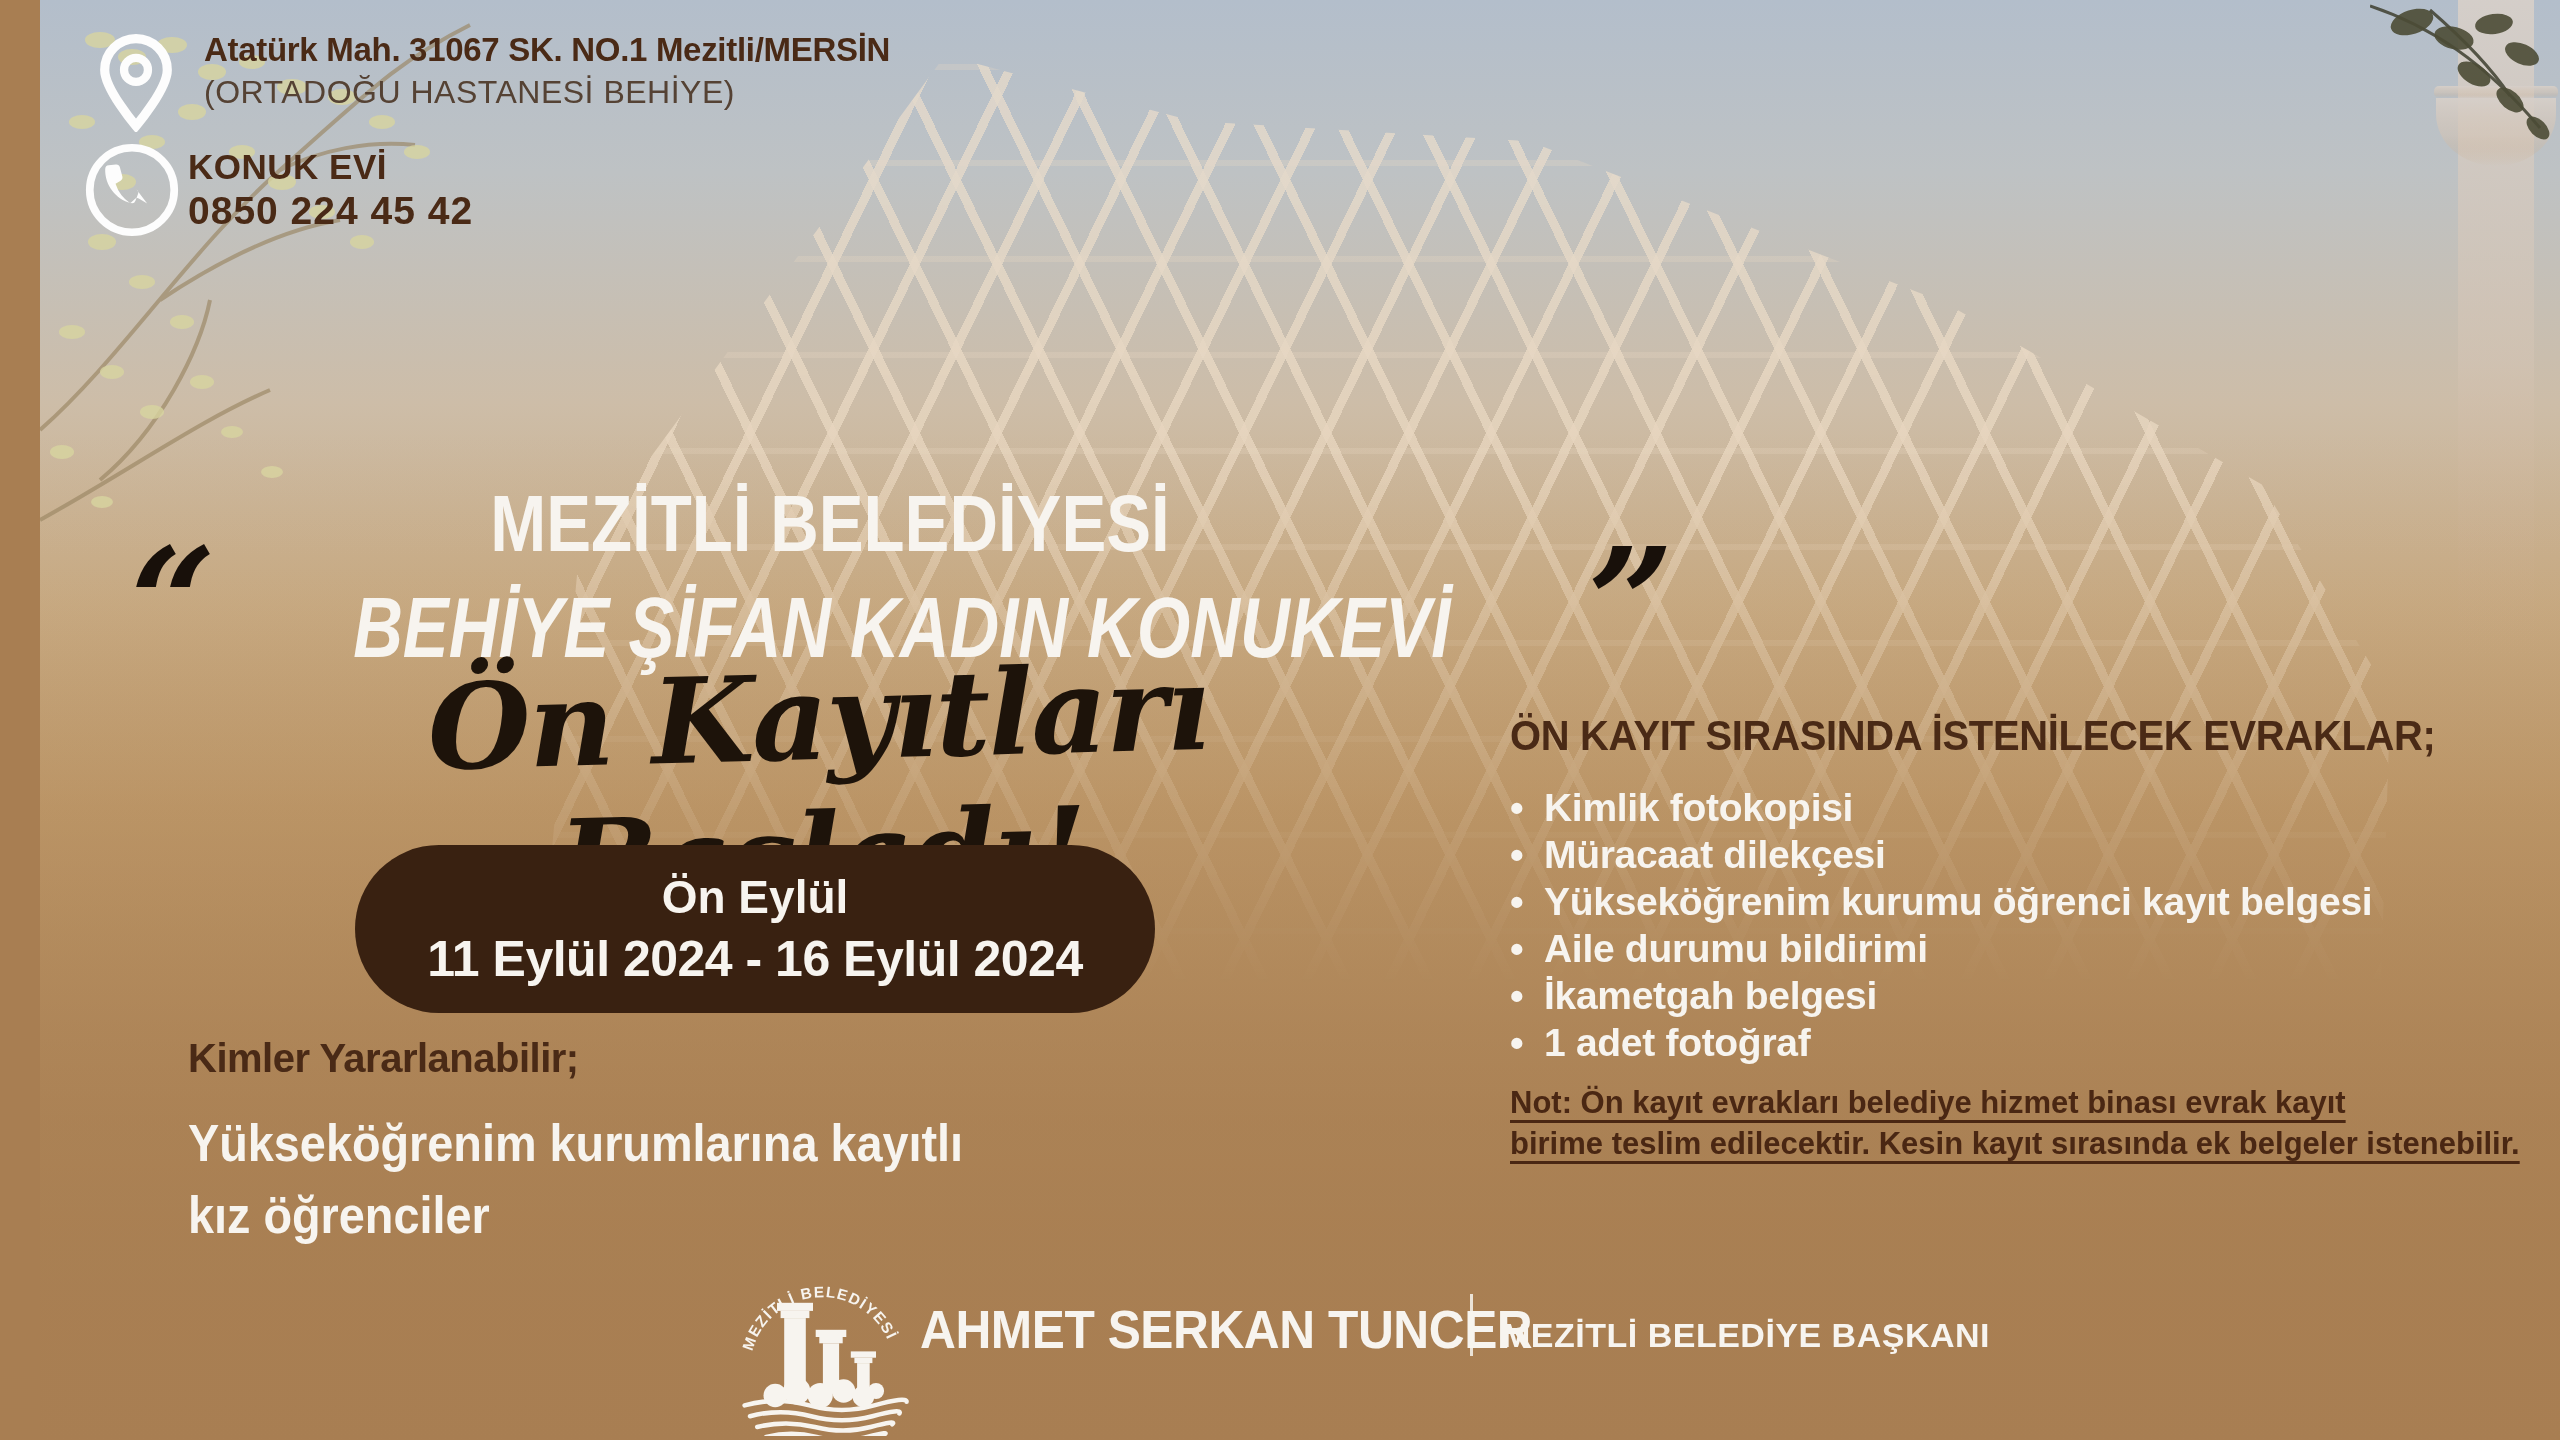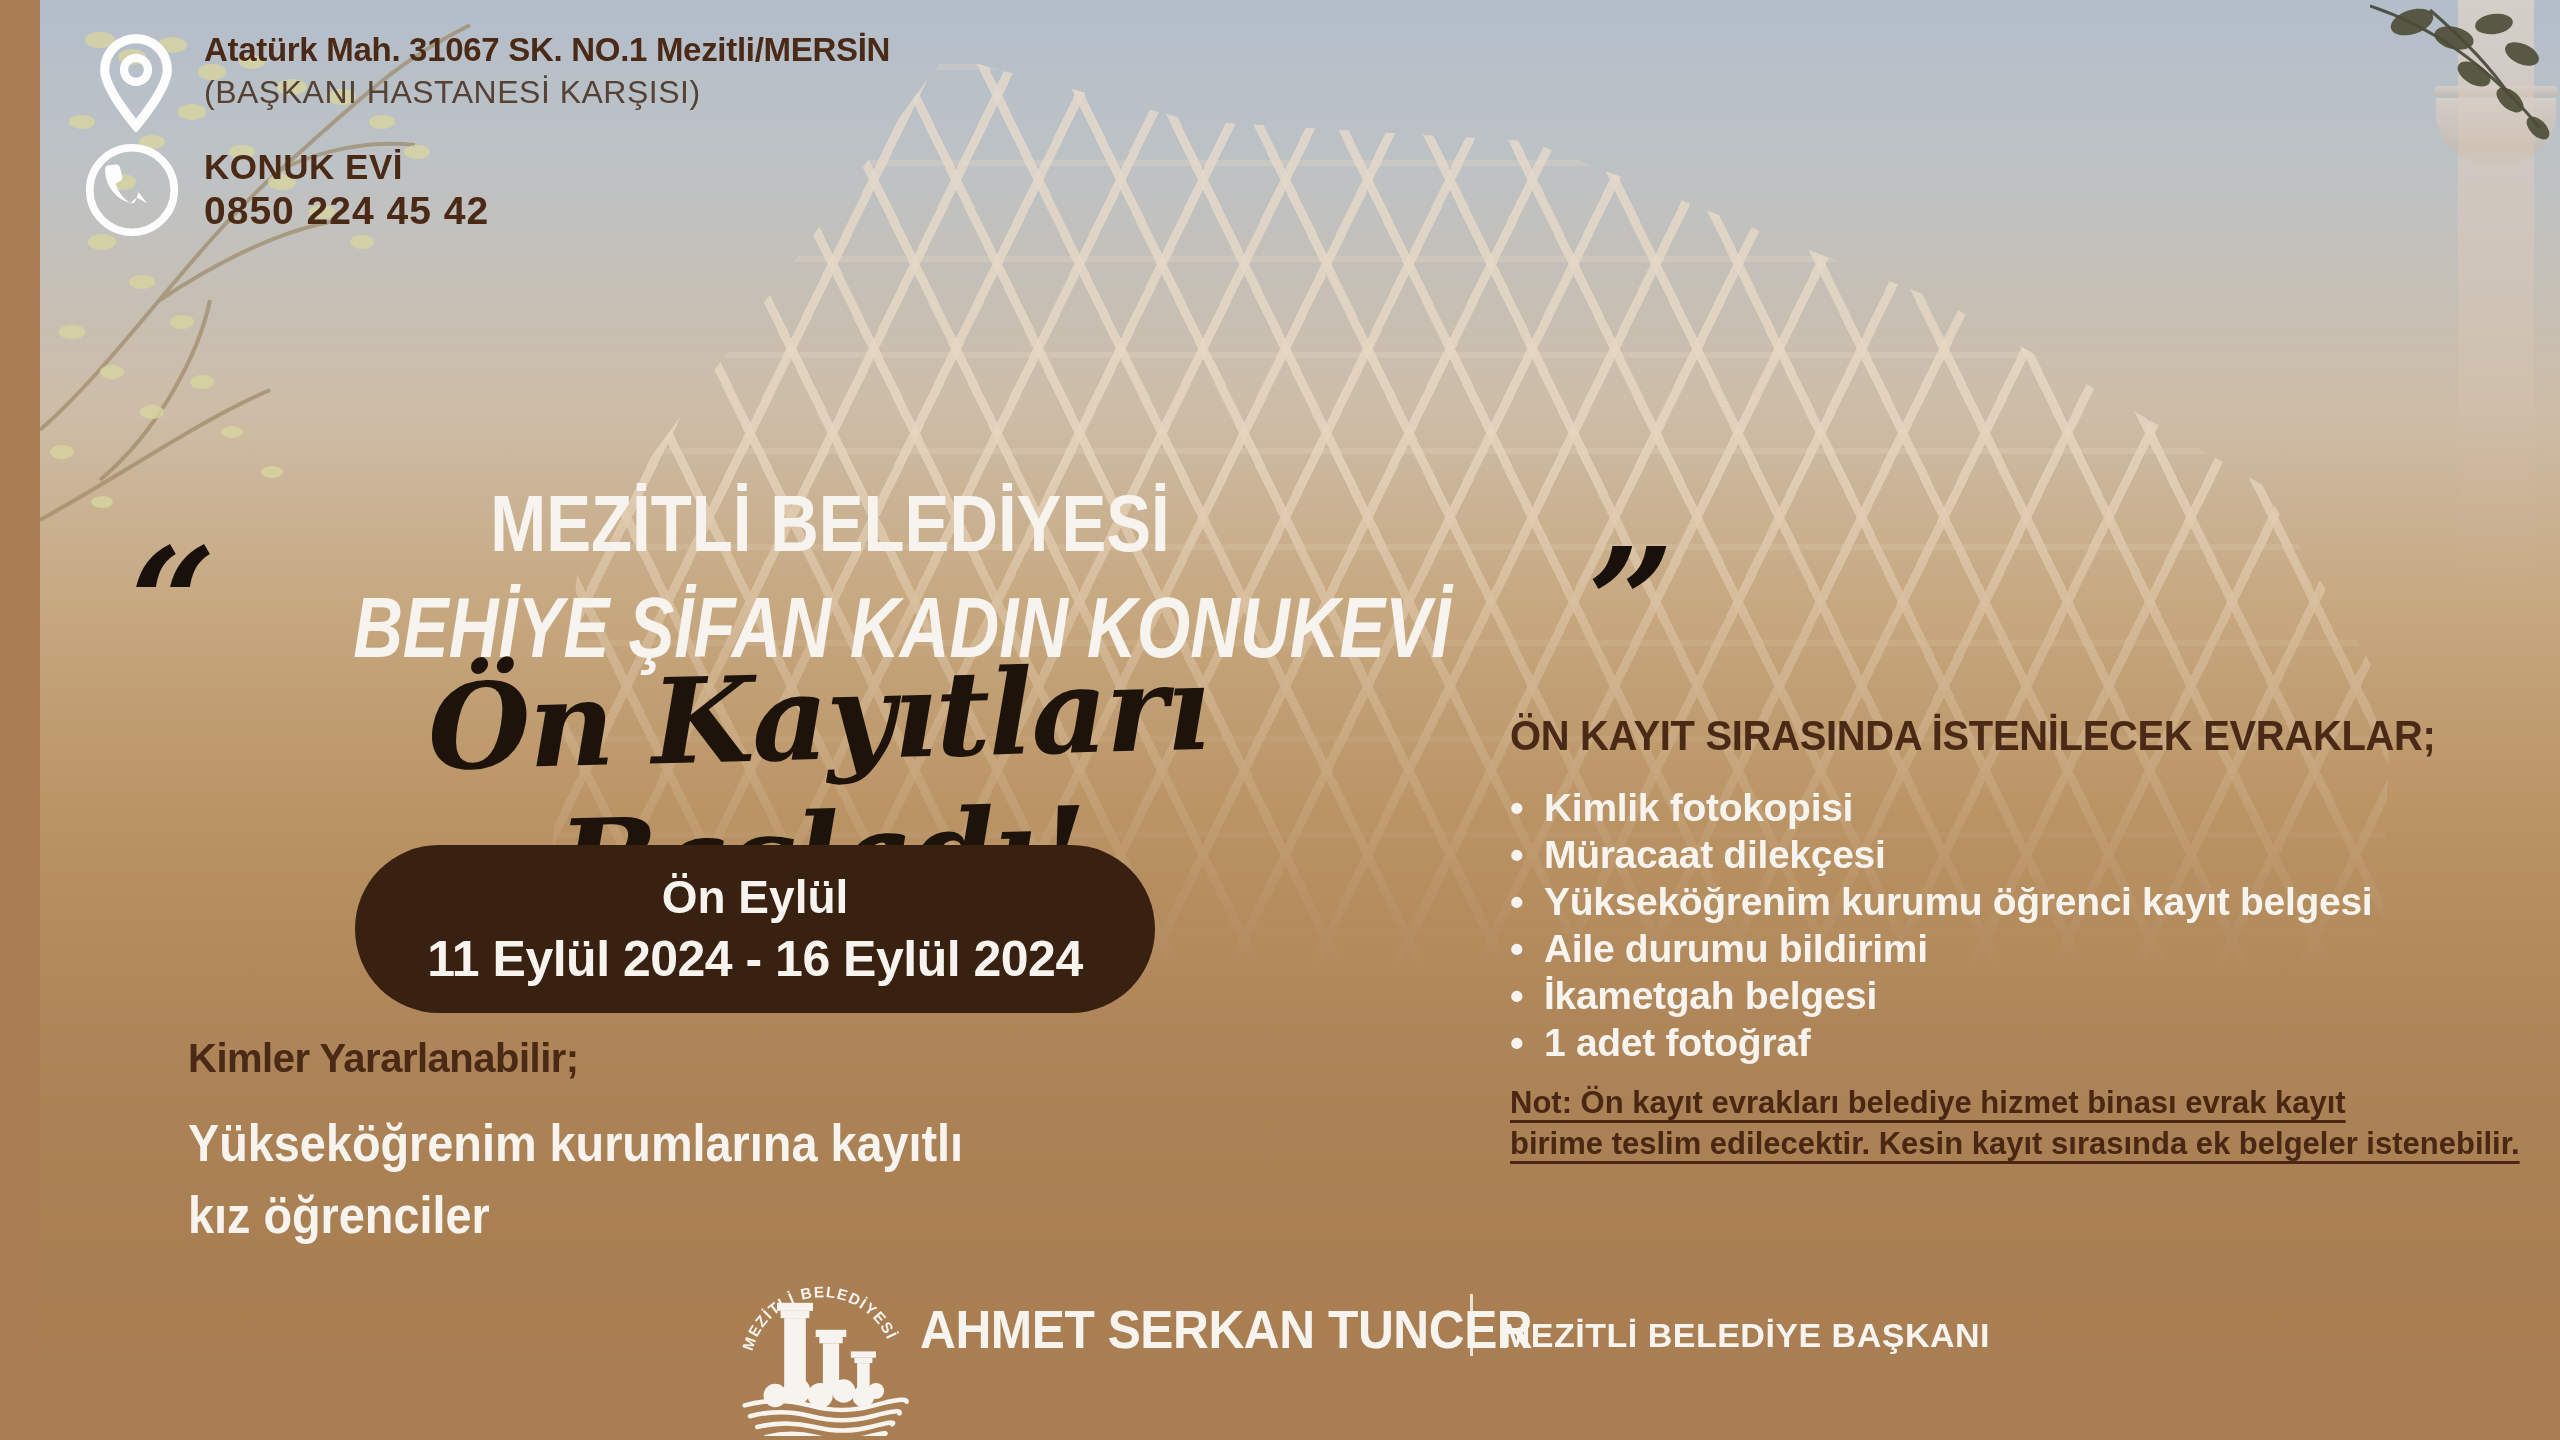--- a/index.html
+++ b/index.html
@@ -26,21 +26,21 @@
     position:absolute; left:0; top:0; right:0; bottom:0;
     background:linear-gradient(180deg, rgba(181,190,203,0) 30%, rgba(181,142,96,.25) 55%, rgba(168,126,82,.55) 78%, rgba(168,126,82,.8) 100%);
     pointer-events:none;
   }
   .tree-svg{position:absolute; left:0; top:0;}
   .minaret-svg{position:absolute; left:2350px; top:0;}
   .leaves-tr-svg{position:absolute; left:2330px; top:0;}
   
   .contact{position:absolute; color:#4a2a16;}
   .contact-address{left:50px; top:28px; display:flex; gap:22px; align-items:flex-start;}
-  .contact-phone{left:44px; top:142px; display:flex; gap:24px; align-items:center;}
+  .contact-phone{left:44px; top:142px; display:flex; gap:8px; align-items:center;}
   .addr1{font-size:33px; font-weight:700; line-height:44px; letter-spacing:-.3px;}
   .addr2{font-size:32px; font-weight:400; line-height:40px; color:#554234; letter-spacing:.5px;}
   .phone-label{font-size:35px; font-weight:800; line-height:42px; letter-spacing:.5px;}
   .phone-number{font-size:39px; font-weight:800; line-height:46px; letter-spacing:1px;}
   
   .title-block{position:absolute; left:90px; top:478px; width:1400px; text-align:center; color:#f7f4ef;}
   .t-line1{font-size:80px; font-weight:800; letter-spacing:0; transform:scaleX(.84); transform-origin:center; white-space:nowrap;}
   .t-line2-row{margin-top:8px; white-space:nowrap;font-style:italic;}
   .t-line2{display:inline-block; font-size:86px; font-weight:800; transform:scaleX(.8); transform-origin:center; vertical-align:top;}
   .quote{display:inline-block; font-family:"DejaVu Serif", serif; font-weight:700; font-size:150px; line-height:60px; color:#18100a; vertical-align:top; position:relative; top:-6px;}
@@ -154,21 +154,21 @@
     </g>
   </svg>
 
   <div class="contact contact-address">
     <svg width="92" height="104" viewBox="0 0 100 112">
       <path d="M50 106 C50 106 16 66 16 45 a34 34 0 1 1 68 0 C84 66 50 106 50 106 Z" fill="none" stroke="#fdfdfd" stroke-width="10"></path>
       <circle cx="50" cy="45" r="13" fill="none" stroke="#fdfdfd" stroke-width="9"></circle>
     </svg>
     <div>
       <div class="addr1">Atatürk Mah. 31067 SK. NO.1 Mezitli/MERSİN</div>
-      <div class="addr2">(BAŞKANI HASTANESİ KARŞISI)</div>
+      <div class="addr2">(ORTADOĞU HASTANESİ BEHİYE)</div>
     </div>
   </div>
 
   <div class="contact contact-phone">
     <svg width="96" height="96" viewBox="0 0 100 100">
       <circle cx="50" cy="50" r="44" fill="none" stroke="#fdfdfd" stroke-width="8"></circle>
       <path d="M67.6 61.8l-8.9-3.8a4 4 0 0 0-4.7 1.1l-3.9 4.8a39 39 0 0 1-18-18l4.8-3.9a4 4 0 0 0 1.1-4.7l-3.8-8.9a4 4 0 0 0-4.6-2.3l-7.2 1.7a4 4 0 0 0-3.1 4.3c1.7 16.4 15.1 29.8 31.5 31.5a4 4 0 0 0 4.3-3.1l1.7-7.2a4 4 0 0 0-2.2-4.5z" fill="#fdfdfd" transform="rotate(8 50 50)"></path>
     </svg>
     <div>
       <div class="phone-label">KONUK EVİ</div>

